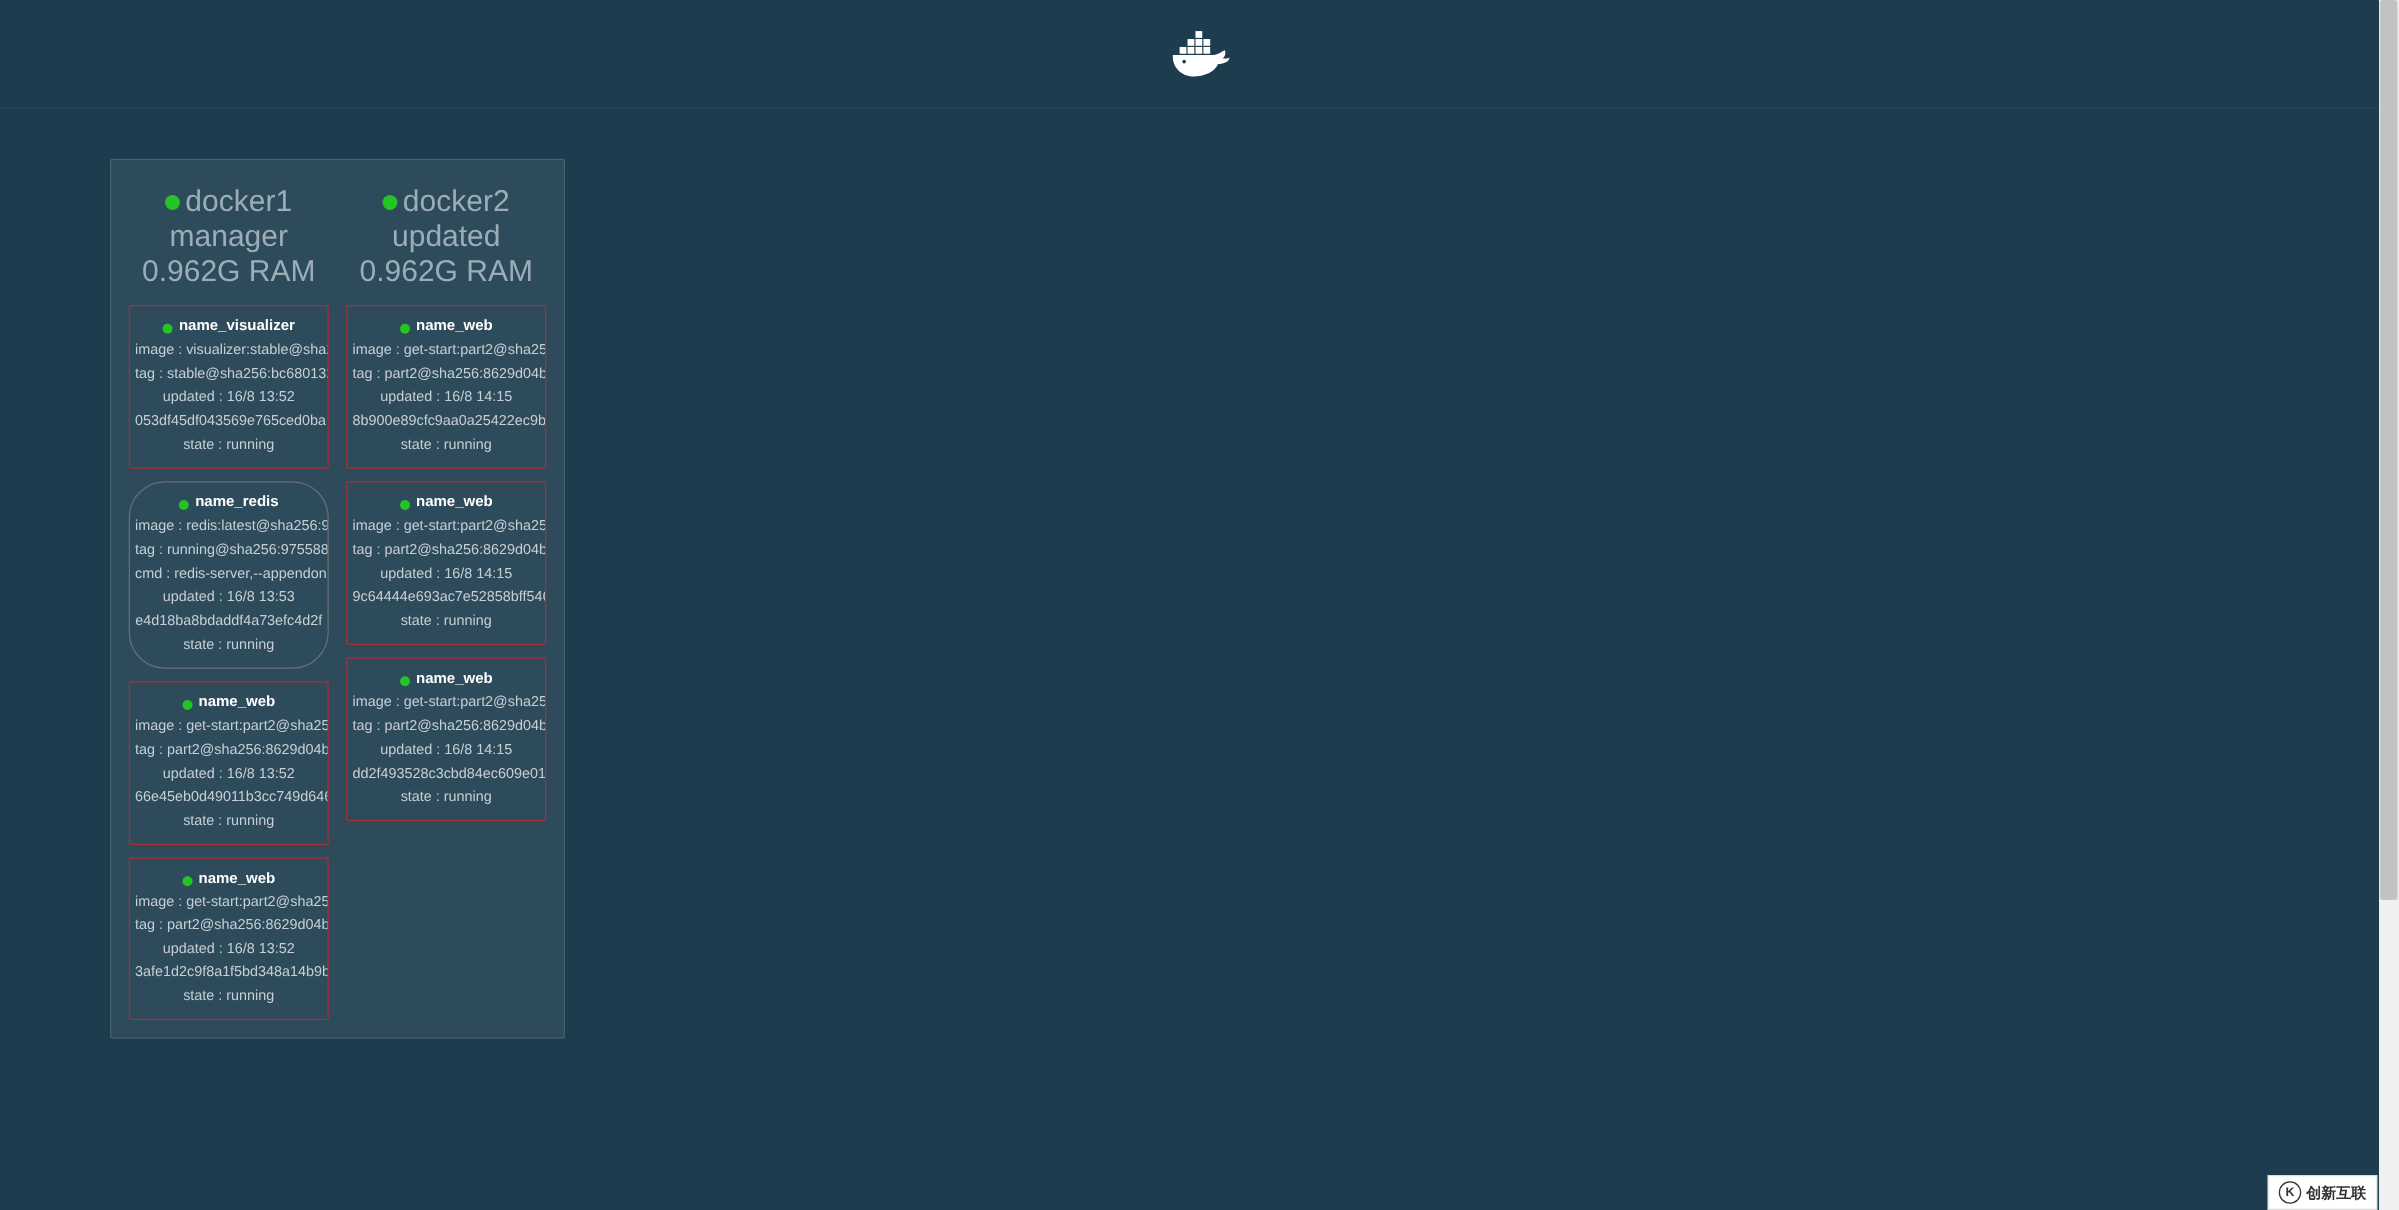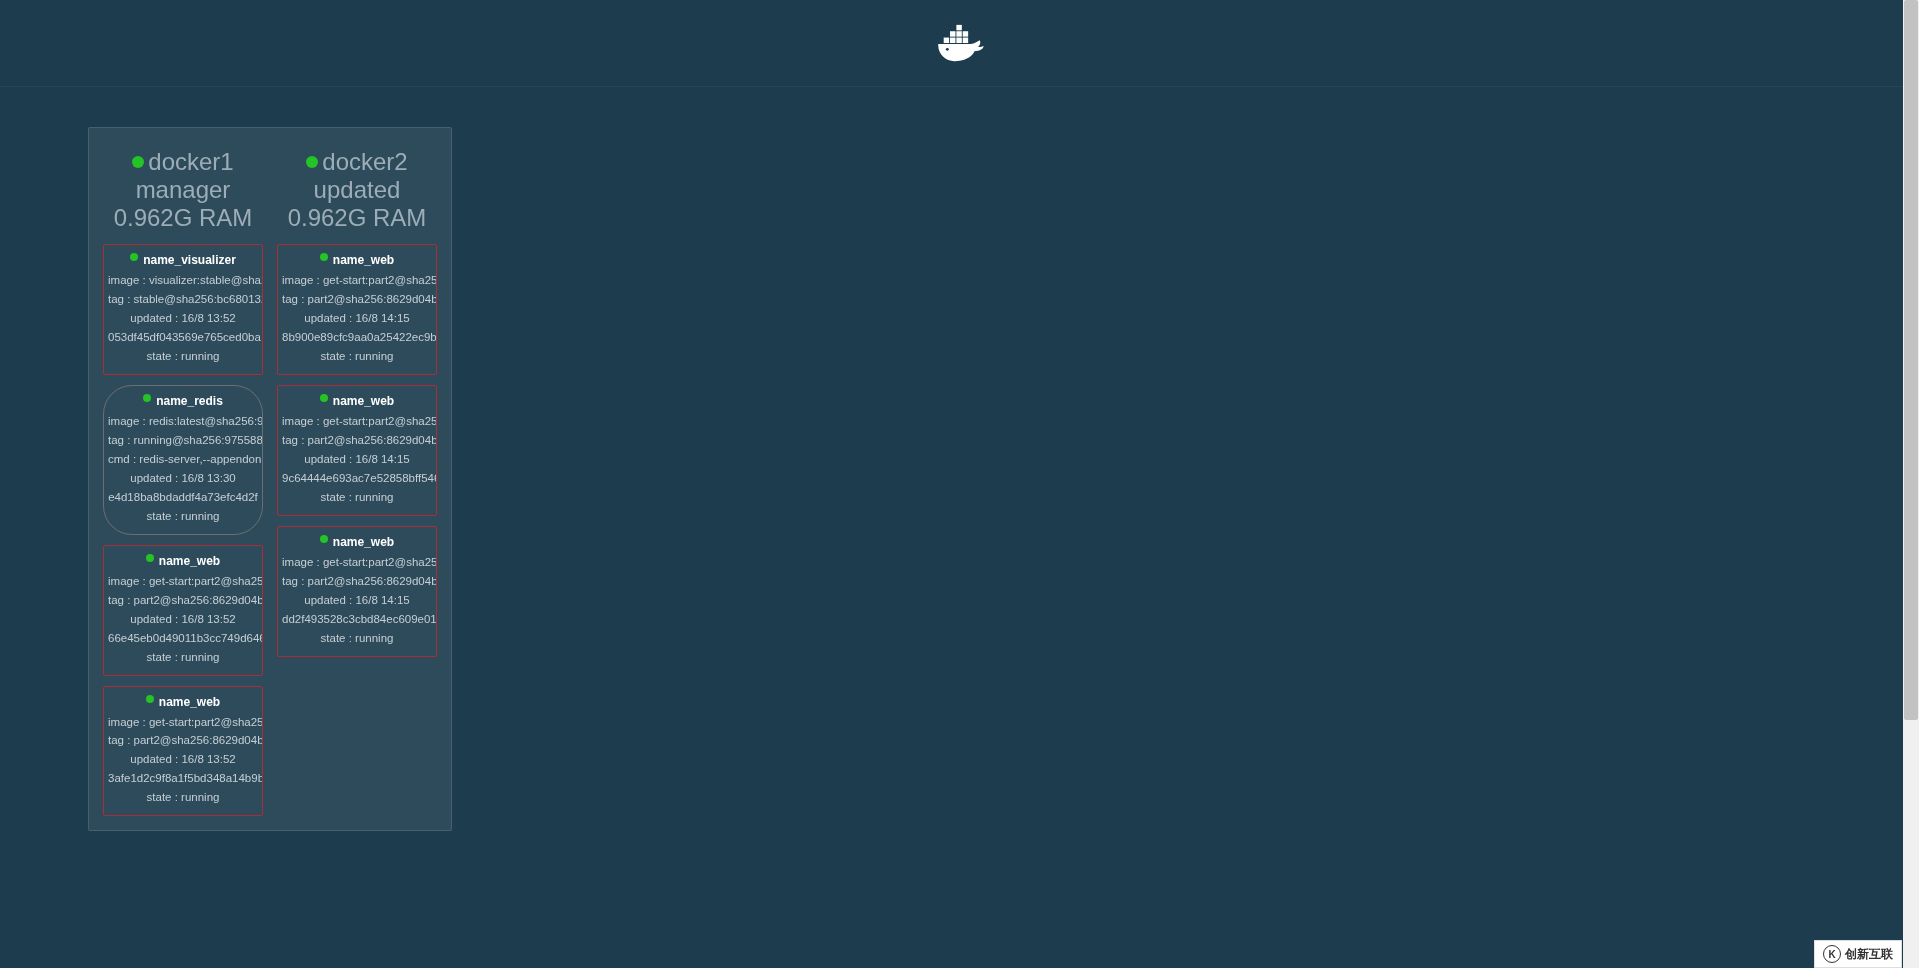--- a/index.html
+++ b/index.html
@@ -40,21 +40,21 @@
 .svc-list { display: flex; flex-direction: column; gap: 10px; }
 .svc-card {
   border: 1px solid #a82f38;
   border-radius: 2px;
   padding: 8px 0;
   overflow: hidden;
   white-space: nowrap;
   text-align: center;
 }
 .svc-card.gray { border-color: #6a6f74; border-radius: 29px; }
-.svc-title-row { display: flex; align-items: flex-start; justify-content: center; gap: 5px; margin-bottom: 4px; }
+.svc-title-row { display: flex; align-items: flex-end; justify-content: center; gap: 5px; margin-bottom: 4px; }
 .svc-dot { width: 8px; height: 8px; border-radius: 50%; background: #23c423; display: inline-block; }
 .svc-title { font-size: 12px; font-weight: 700; color: #fff; }
 .svc-line { font-size: 11.5px; color: #c6cfd4; line-height: 1.65; padding: 0 4px; }
 .scroll-track { position: fixed; top: 0; right: 0; width: 16px; height: 100%; background: #f0f0f0; }
 .scroll-thumb { position: absolute; left: 1px; width: 14px; background: #c2c2c2; border-radius: 2px; }
 .watermark {
   position: fixed; right: 17px; bottom: 0px;
   background: #fff; padding: 4px 8px; font-size: 12px;
   display: flex; align-items: center; gap: 4px; color: #333;
   border: 1px solid #ddd; font-weight: 600;
@@ -104,21 +104,21 @@
             <div class="svc-line">state : running</div>
           </div>
           <div class="svc-card gray">
             <div class="svc-title-row">
               <span class="svc-dot"></span>
               <span class="svc-title">name_redis</span>
             </div>
             <div class="svc-line">image : redis:latest@sha256:9</div>
             <div class="svc-line">tag : running@sha256:97558803</div>
             <div class="svc-line">cmd : redis-server,--appendon</div>
-            <div class="svc-line">updated : 16/8 13:30</div>
+            <div class="svc-line">updated : 16/8 13:53</div>
             <div class="svc-line">e4d18ba8bdaddf4a73efc4d2f</div>
             <div class="svc-line">state : running</div>
           </div>
           <div class="svc-card">
             <div class="svc-title-row">
               <span class="svc-dot"></span>
               <span class="svc-title">name_web</span>
             </div>
             <div class="svc-line">image : get-start:part2@sha25</div>
             <div class="svc-line">tag : part2@sha256:8629d04b</div>

